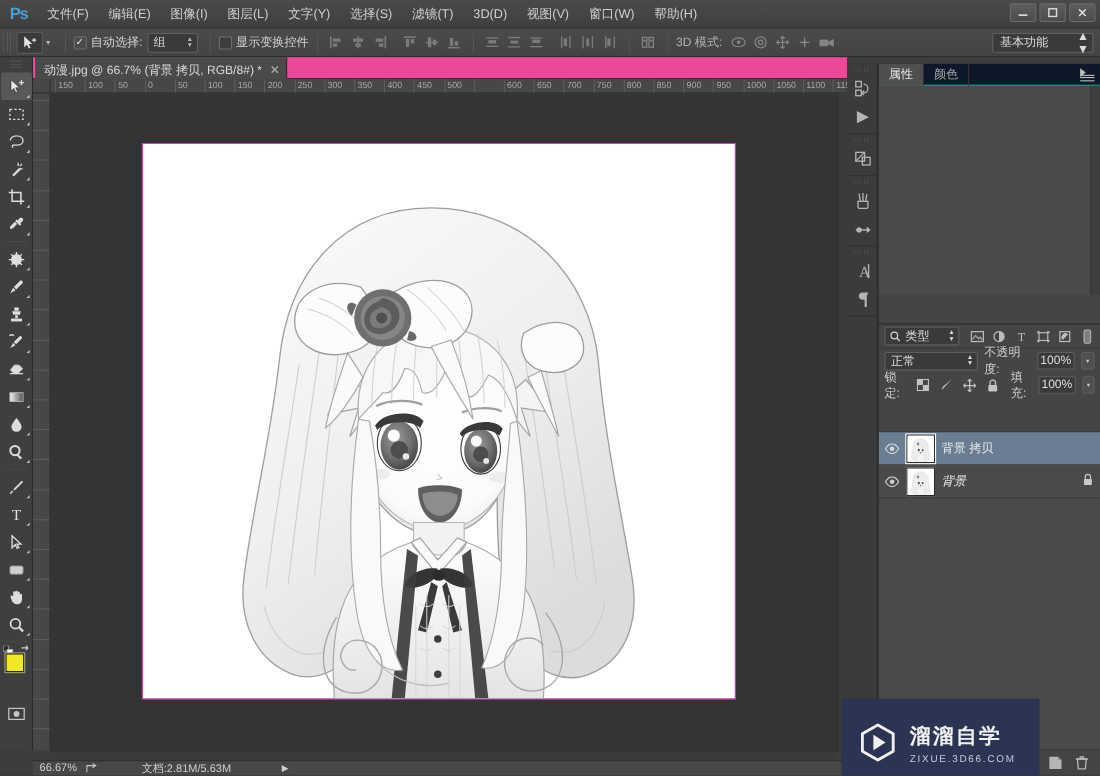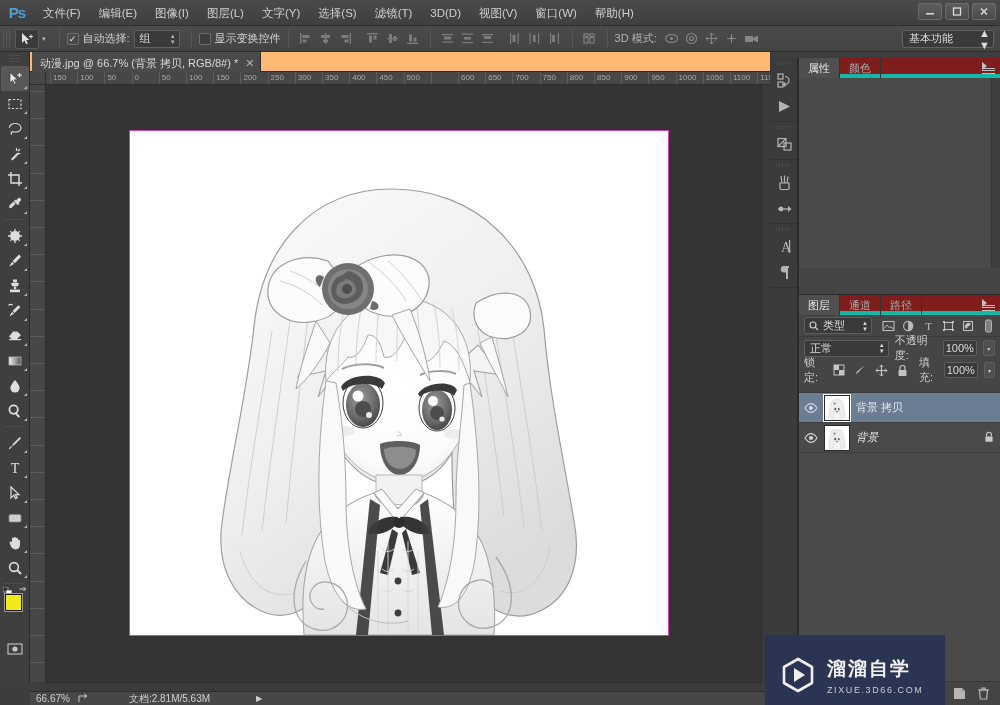--- a/index.html
+++ b/index.html
@@ -99,21 +99,21 @@
   .sw-fg { position:absolute; left:5px; top:6px; width:17px; height:17px;
     border:1px solid #1e1e1e; box-shadow:0 0 0 1px #9a9a9a; }
   .sw-bg { position:absolute; left:14px; top:16px; width:17px; height:17px;
     border:1px solid #1e1e1e; box-shadow:0 0 0 1px #9a9a9a; z-index:-1; }
   .sw-reset { position:absolute; left:3px; top:-1px; font-size:8px; color:#cfcfcf; }
   .sw-swap { position:absolute; right:2px; top:-2px; font-size:9px; color:#cfcfcf; }
 
   
   .tabstrip {
     position:absolute; left:30px; top:52px; width:740px; height:20px;
-    background:#fdba74; border-bottom:1px solid #2b2b2b;
+    background:#ec4899; border-bottom:1px solid #2b2b2b;
   }
   .doctab {
     position:absolute; left:2px; top:0; height:20px;
     background:#4a4a4a; border-right:1px solid #2e2e2e;
     display:flex; align-items:center; padding:0 6px 0 8px; gap:7px;
     font-size:11px; color:#d8d8d8; white-space:nowrap;
     border-top:2px solid #4a4a4a;
   }
   .tab-close { font-size:11px; color:#b0b0b0; }
 
@@ -172,22 +172,22 @@
 
   
   .panel-props {
     position:absolute; left:798px; top:58px; width:202px; height:236px;
     background:#454545; border-left:1px solid #2b2b2b;
   }
   .panel-layers {
     position:absolute; left:798px; top:294px; width:202px; height:411px;
     background:#454545; border-left:1px solid #2b2b2b; border-top:1px solid #2b2b2b;
   }
-  .ptabs { display:flex; height:20px; background:#7f1d1d; position:relative;
-    border-bottom:4px solid #14b8a6; }
+  .ptabs { display:flex; height:20px; background:#0f172a; position:relative;
+    border-bottom:1px solid #14b8a6; }
   .ptab {
     height:20px; line-height:20px; padding:0 9px; font-size:11px; color:#a8a8a8;
     border-right:1px solid #333;
   }
   .ptab.active { background:#4f4f4f; color:#e8e8e8; }
   .pmenu { position:absolute; right:5px; top:4px; width:13px; height:12px;
     display:flex; flex-direction:column; justify-content:space-between; }
   .pmenu i { display:block; height:1px; background:#c0c0c0; }
   .pmenu i:first-child { background:transparent; border-top:4px solid transparent;
     border-bottom:4px solid transparent; border-left:5px solid #c0c0c0; width:0; height:0; margin-bottom:-4px; }
@@ -959,31 +959,20 @@
           <i></i>
           <i></i>
         </div>
     </div>
     <div class="props-body">
       <div class="props-blank"></div>
     </div>
   </div>
 
   <div class="panel-layers">
-    <div class="ptabs" id="layers-tabs">
-        <div class="ptab active">图层</div>
-        <div class="ptab">通道</div>
-        <div class="ptab">路径</div>
-      <div class="pmenu">
-          <i></i>
-          <i></i>
-          <i></i>
-          <i></i>
-        </div>
-    </div>
 
     <div class="lrow filter">
       <div class="filter-select">
         <svg width="10" height="10" viewBox="0 0 10 10">
             <circle cx="4" cy="4" r="3" fill="none" stroke="#d0d0d0" stroke-width="1.1"></circle>
             <path d="M6.2 6.2 L9 9" stroke="#d0d0d0" stroke-width="1.2"></path>
           </svg>
         <span style="flex:1">类型</span>
         <span class="arrows" style="font-size:6px;line-height:6px">▲<br>▼</span>
       </div>

